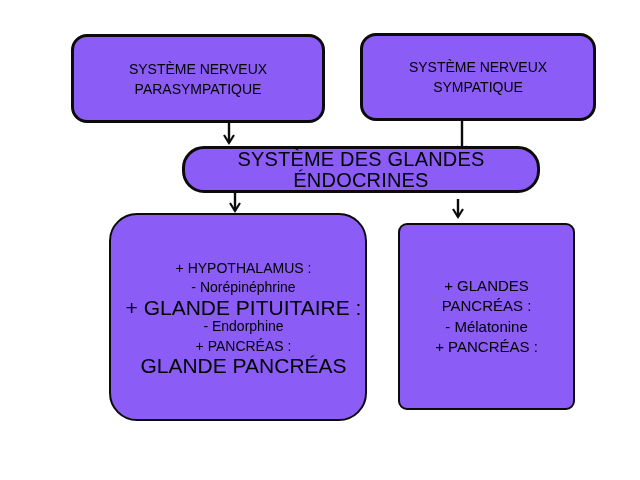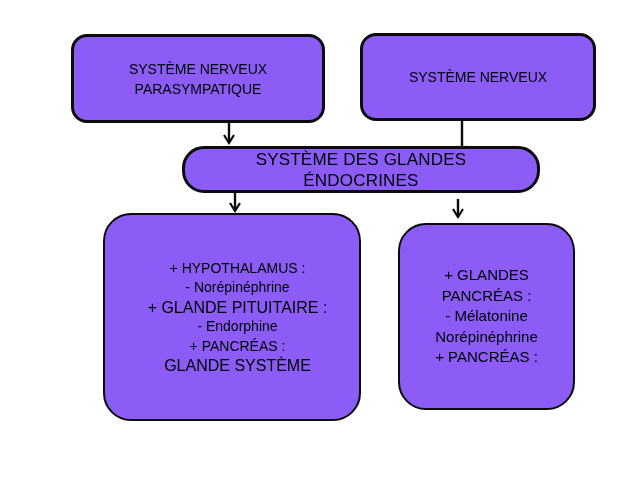--- a/index.html
+++ b/index.html
@@ -30,36 +30,36 @@
     font-size:14px;line-height:20px;
   }
   .box-top-right{
     left:360px;top:33px;width:236px;height:88px;
     border-radius:16px;
     font-size:14px;line-height:20px;
   }
   .box-center{
     left:182px;top:146px;width:358px;height:47px;
     border-radius:22px;
-    font-size:17px;line-height:21px;
+    font-size:20px;line-height:21px;
     letter-spacing:.2px;
   }
   .box-bottom-left{
-    left:103px;top:213px;width:258px;height:208px;
+    left:109px;top:213px;width:258px;height:208px;
     border-radius:28px;
     border-width:2.5px;
     font-size:14px;line-height:19.5px;padding-left:11px;
   }
   .box-bottom-right{
     left:398px;top:223px;width:177px;height:187px;
-    border-radius:28px;
+    border-radius:9px;
     border-width:2.5px;
     font-size:15px;line-height:20.5px;
   }
-  .box-bottom-left .lg{font-size:16px;}
+  .box-bottom-left .lg{font-size:21px;}
   .arrows{position:absolute;inset:0;pointer-events:none;}
 </style>
 </head>
 <body>
 
 <div class="canvas">
 
   <svg class="arrows" width="640" height="480" viewBox="0 0 640 480">
     <defs>
       <marker id="ah" markerUnits="userSpaceOnUse" markerWidth="14" markerHeight="14" refX="10" refY="6" orient="auto">
@@ -72,37 +72,37 @@
     <line x1="458" y1="199" x2="458" y2="217" stroke="#0b0b0b" stroke-width="2.4" marker-end="url(#ah)"></line>
   </svg>
 
   <div class="box box-top-left">
     <div class="line">SYSTÈME NERVEUX</div>
     <div class="line">PARASYMPATIQUE</div>
   </div>
 
   <div class="box box-top-right">
     <div class="line">SYSTÈME NERVEUX</div>
+    <div class="line">SYMPATIQUE</div>
   </div>
 
   <div class="box box-center">
     <div class="line">SYSTÈME DES GLANDES</div>
     <div class="line">ÉNDOCRINES</div>
   </div>
 
   <div class="box box-bottom-left">
     <div class="line">+ HYPOTHALAMUS :</div>
     <div class="line">- Norépinéphrine</div>
     <div class="line lg">+ GLANDE PITUITAIRE :</div>
     <div class="line">- Endorphine</div>
     <div class="line">+ PANCRÉAS :</div>
-    <div class="line lg">GLANDE SYSTÈME</div>
+    <div class="line lg">GLANDE PANCRÉAS</div>
   </div>
 
   <div class="box box-bottom-right">
     <div class="line">+ GLANDES</div>
     <div class="line">PANCRÉAS :</div>
     <div class="line">- Mélatonine</div>
-    <div class="line">Norépinéphrine</div>
     <div class="line">+ PANCRÉAS :</div>
   </div>
 
 </div>
 
 </body></html>

